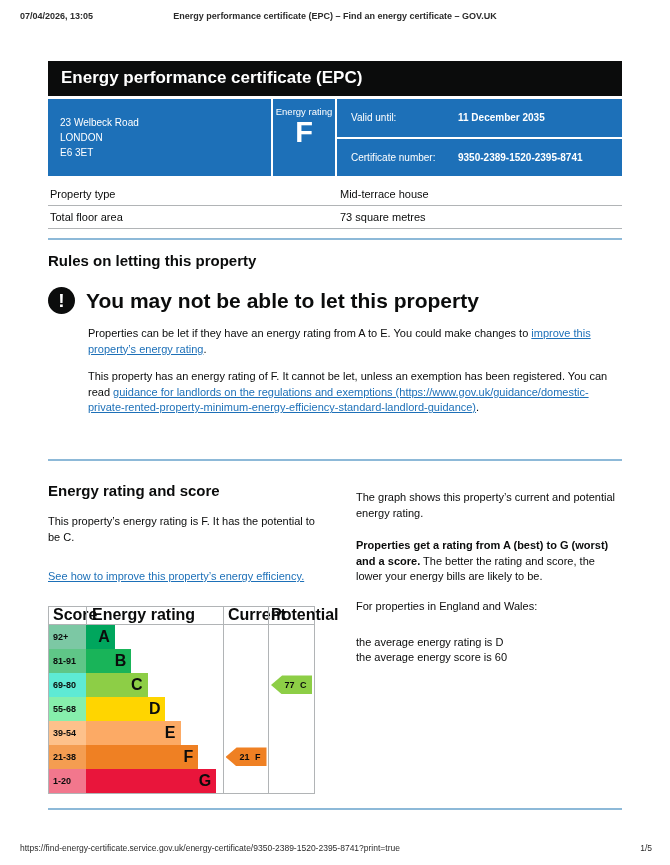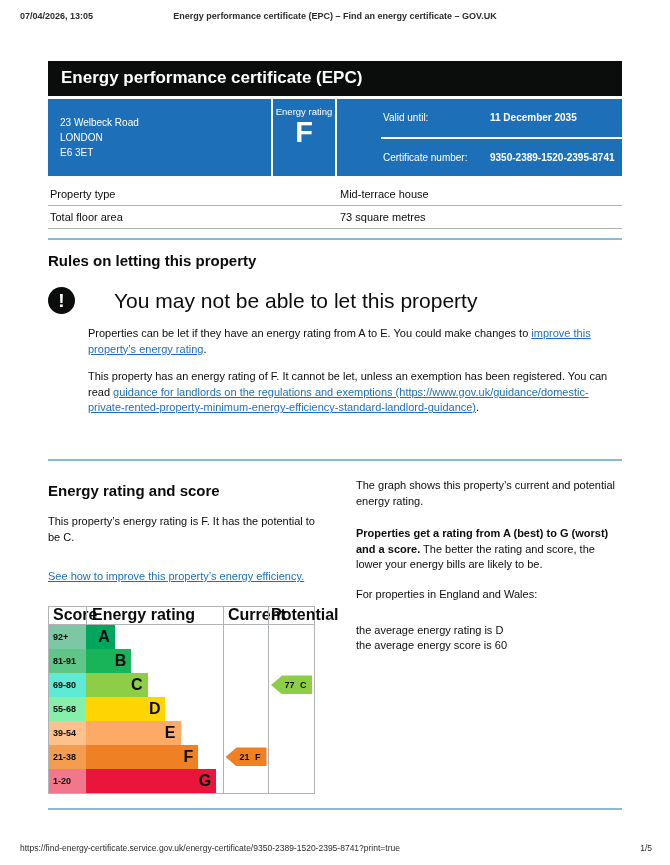--- a/index.html
+++ b/index.html
@@ -63,21 +63,21 @@
   .addr-cell { flex: 1; padding: 16px 12px; font-size: 10px; line-height: 1.5; }
   .rating-cell {
     width: 64px;
     border-left: 2px solid #fff;
     text-align: center;
     padding: 7px 2px 2px;
   }
   .rating-cell .rating-label { font-size: 9.5px; }
   .rating-cell .rating-letter { font-size: 29px; font-weight: bold; line-height: 1.1; }
   .panel-right { width: 287px; border-left: 2px solid #fff; display: flex; flex-direction: column; }
-  .panel-row { flex: 1; display: flex; align-items: center; padding: 4px 2px; font-size: 10px; margin-left: 44px; }
+  .panel-row { flex: 1; display: flex; align-items: center; padding: 4px 14px; font-size: 10px; }
   .panel-row + .panel-row { border-top: 2px solid #fff; }
   .panel-row .p-label { width: 107px; }
   .panel-row .p-value { font-weight: bold; }
 
   
   .details-table { margin-top: 7px; font-size: 11px; }
   .details-row { display: flex; padding: 5px 2px 5px 2px; border-bottom: 1px solid #b1b4b6; }
   .details-row .d-label { width: 290px; }
 
   .section-rule { margin-top: 9px; border-top: 2px solid #8db9d8; }
@@ -86,31 +86,31 @@
 
   
   .warning-head { margin-top: 18px; display: flex; align-items: center; gap: 11px; }
   .warning-icon {
     width: 27px; height: 27px; flex: none;
     background: #0b0c0c; color: #fff;
     border-radius: 50%;
     font-size: 19px; font-weight: bold;
     text-align: center; line-height: 27px;
   }
-  .warning-title { font-size: 21px; font-weight: normal; margin-left: 28px; }
+  .warning-title { font-size: 21px; font-weight: bold; }
   .warning-body { margin-left: 40px; font-size: 11px; line-height: 1.42; }
   .warning-body p { margin-top: 12px; }
 
   
   .two-col { margin-top: 13px; display: flex; gap: 26px; }
   .col-left { width: 282px; flex: none; }
   .col-right { flex: 1; font-size: 11px; line-height: 1.42; }
   .col-left .lead { margin-top: 15px; font-size: 11px; line-height: 1.42; }
   .col-left .improve-link { display: inline-block; margin-top: 24px; font-size: 11px; line-height: 1.42; }
-  .col-right p { margin-top: 4px; }
+  .col-right p { margin-top: 16px; }
   .col-right .p-gap { margin-top: 17px; }
   .col-right .p-gap-sm { margin-top: 14px; }
 
   
   .epc-graph {
     margin-top: 21px;
     width: 267px;
     border: 1px solid #b1b4b6;
     background: #fff;
   }

